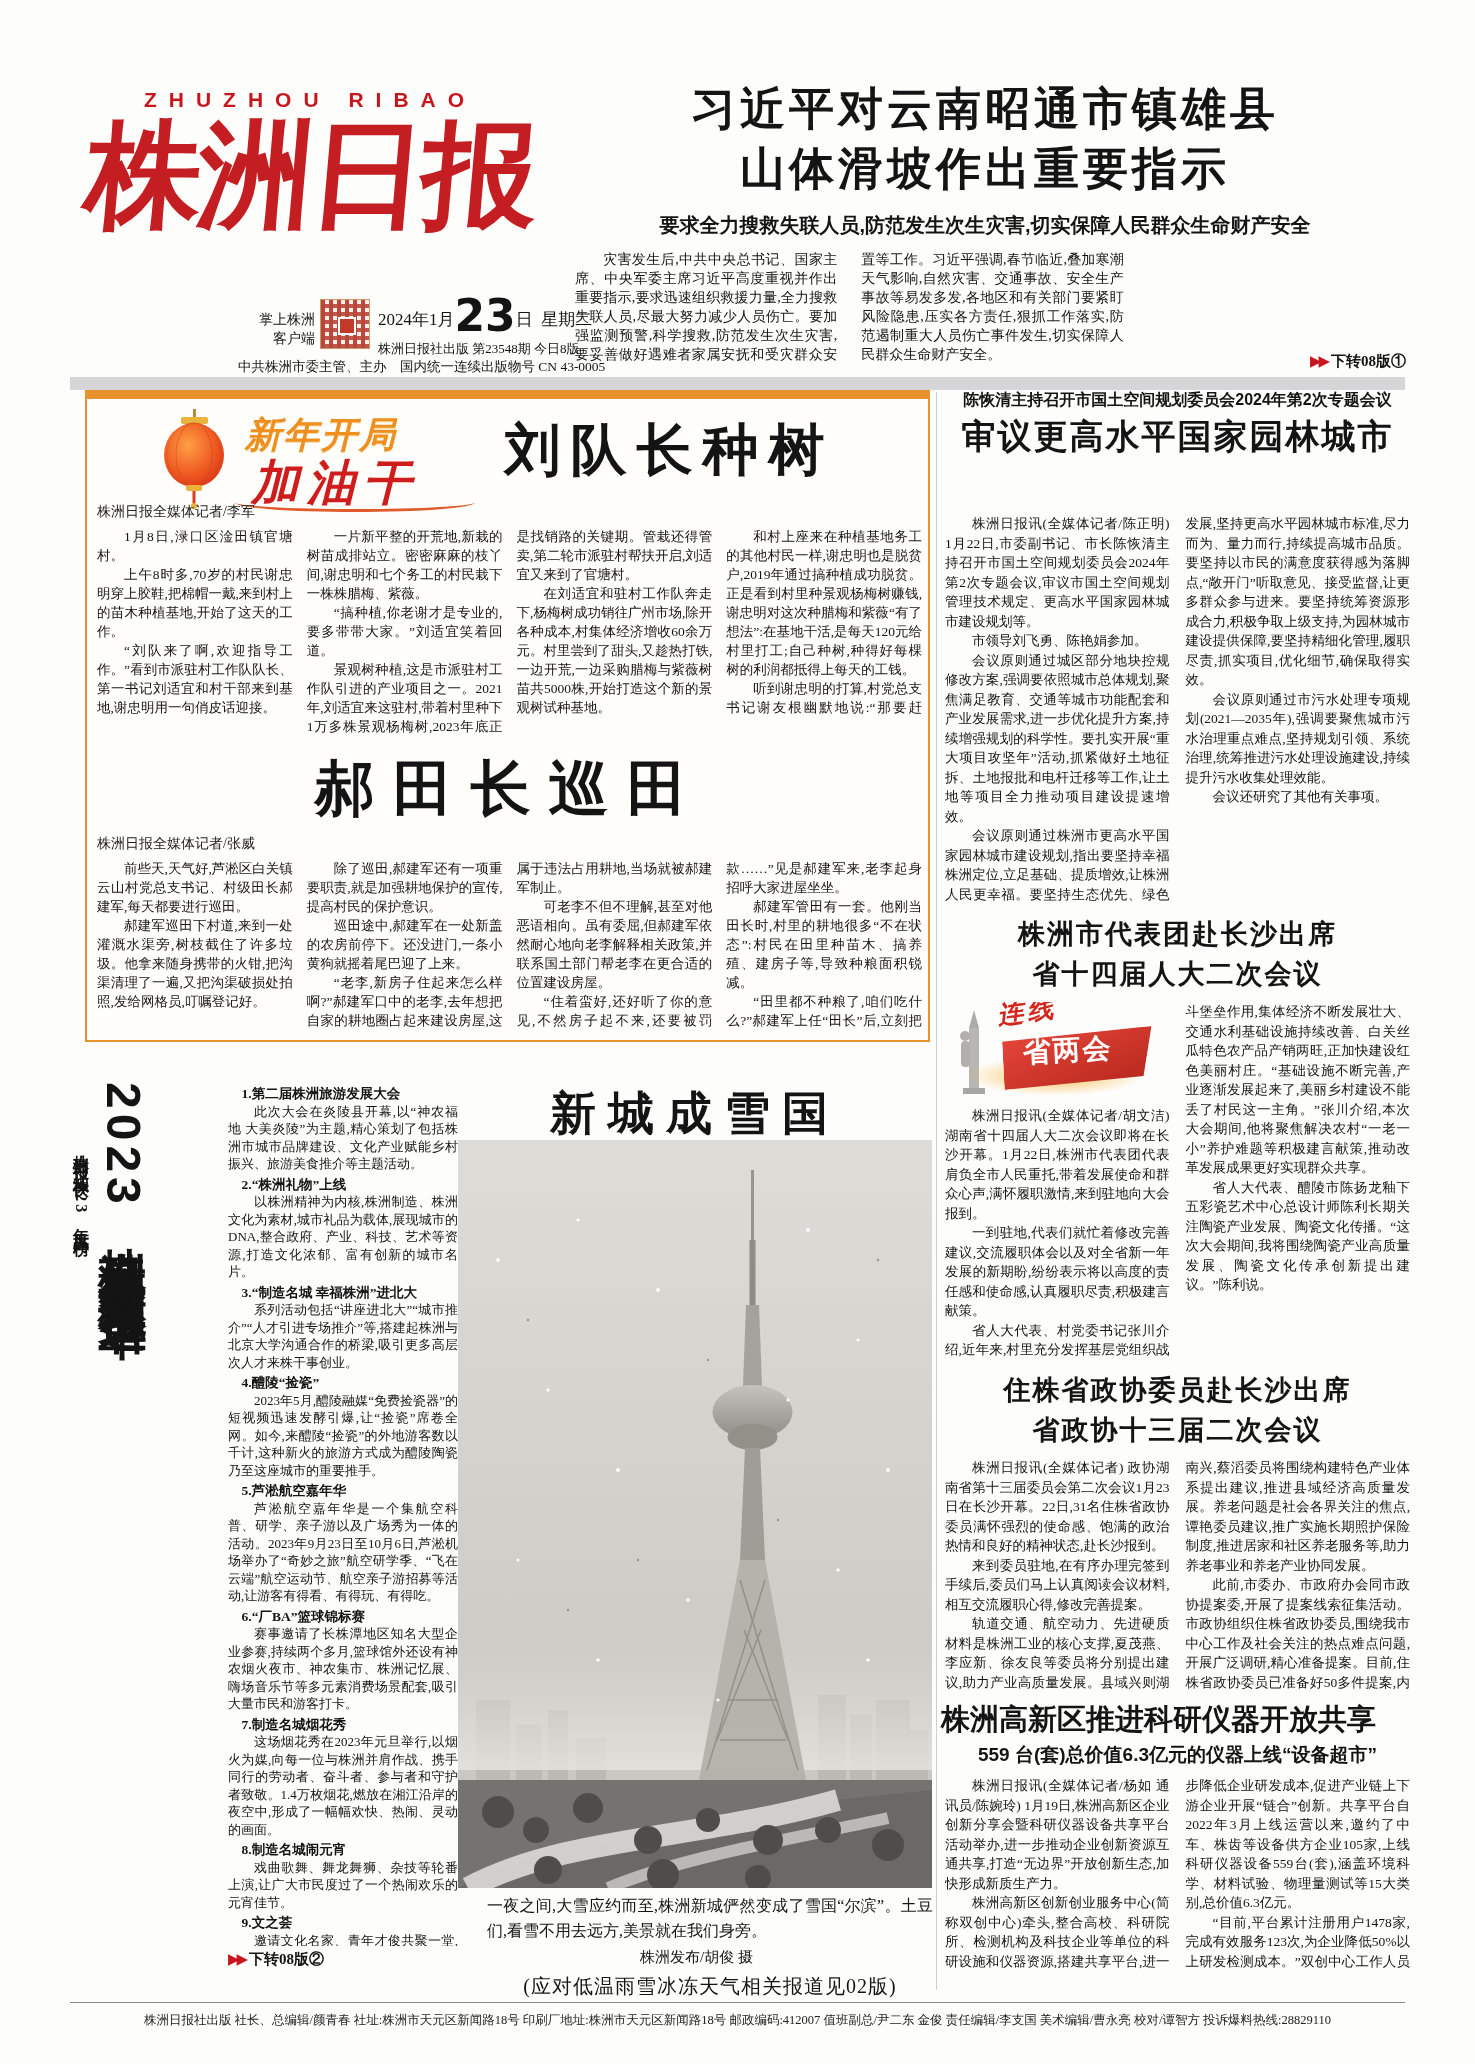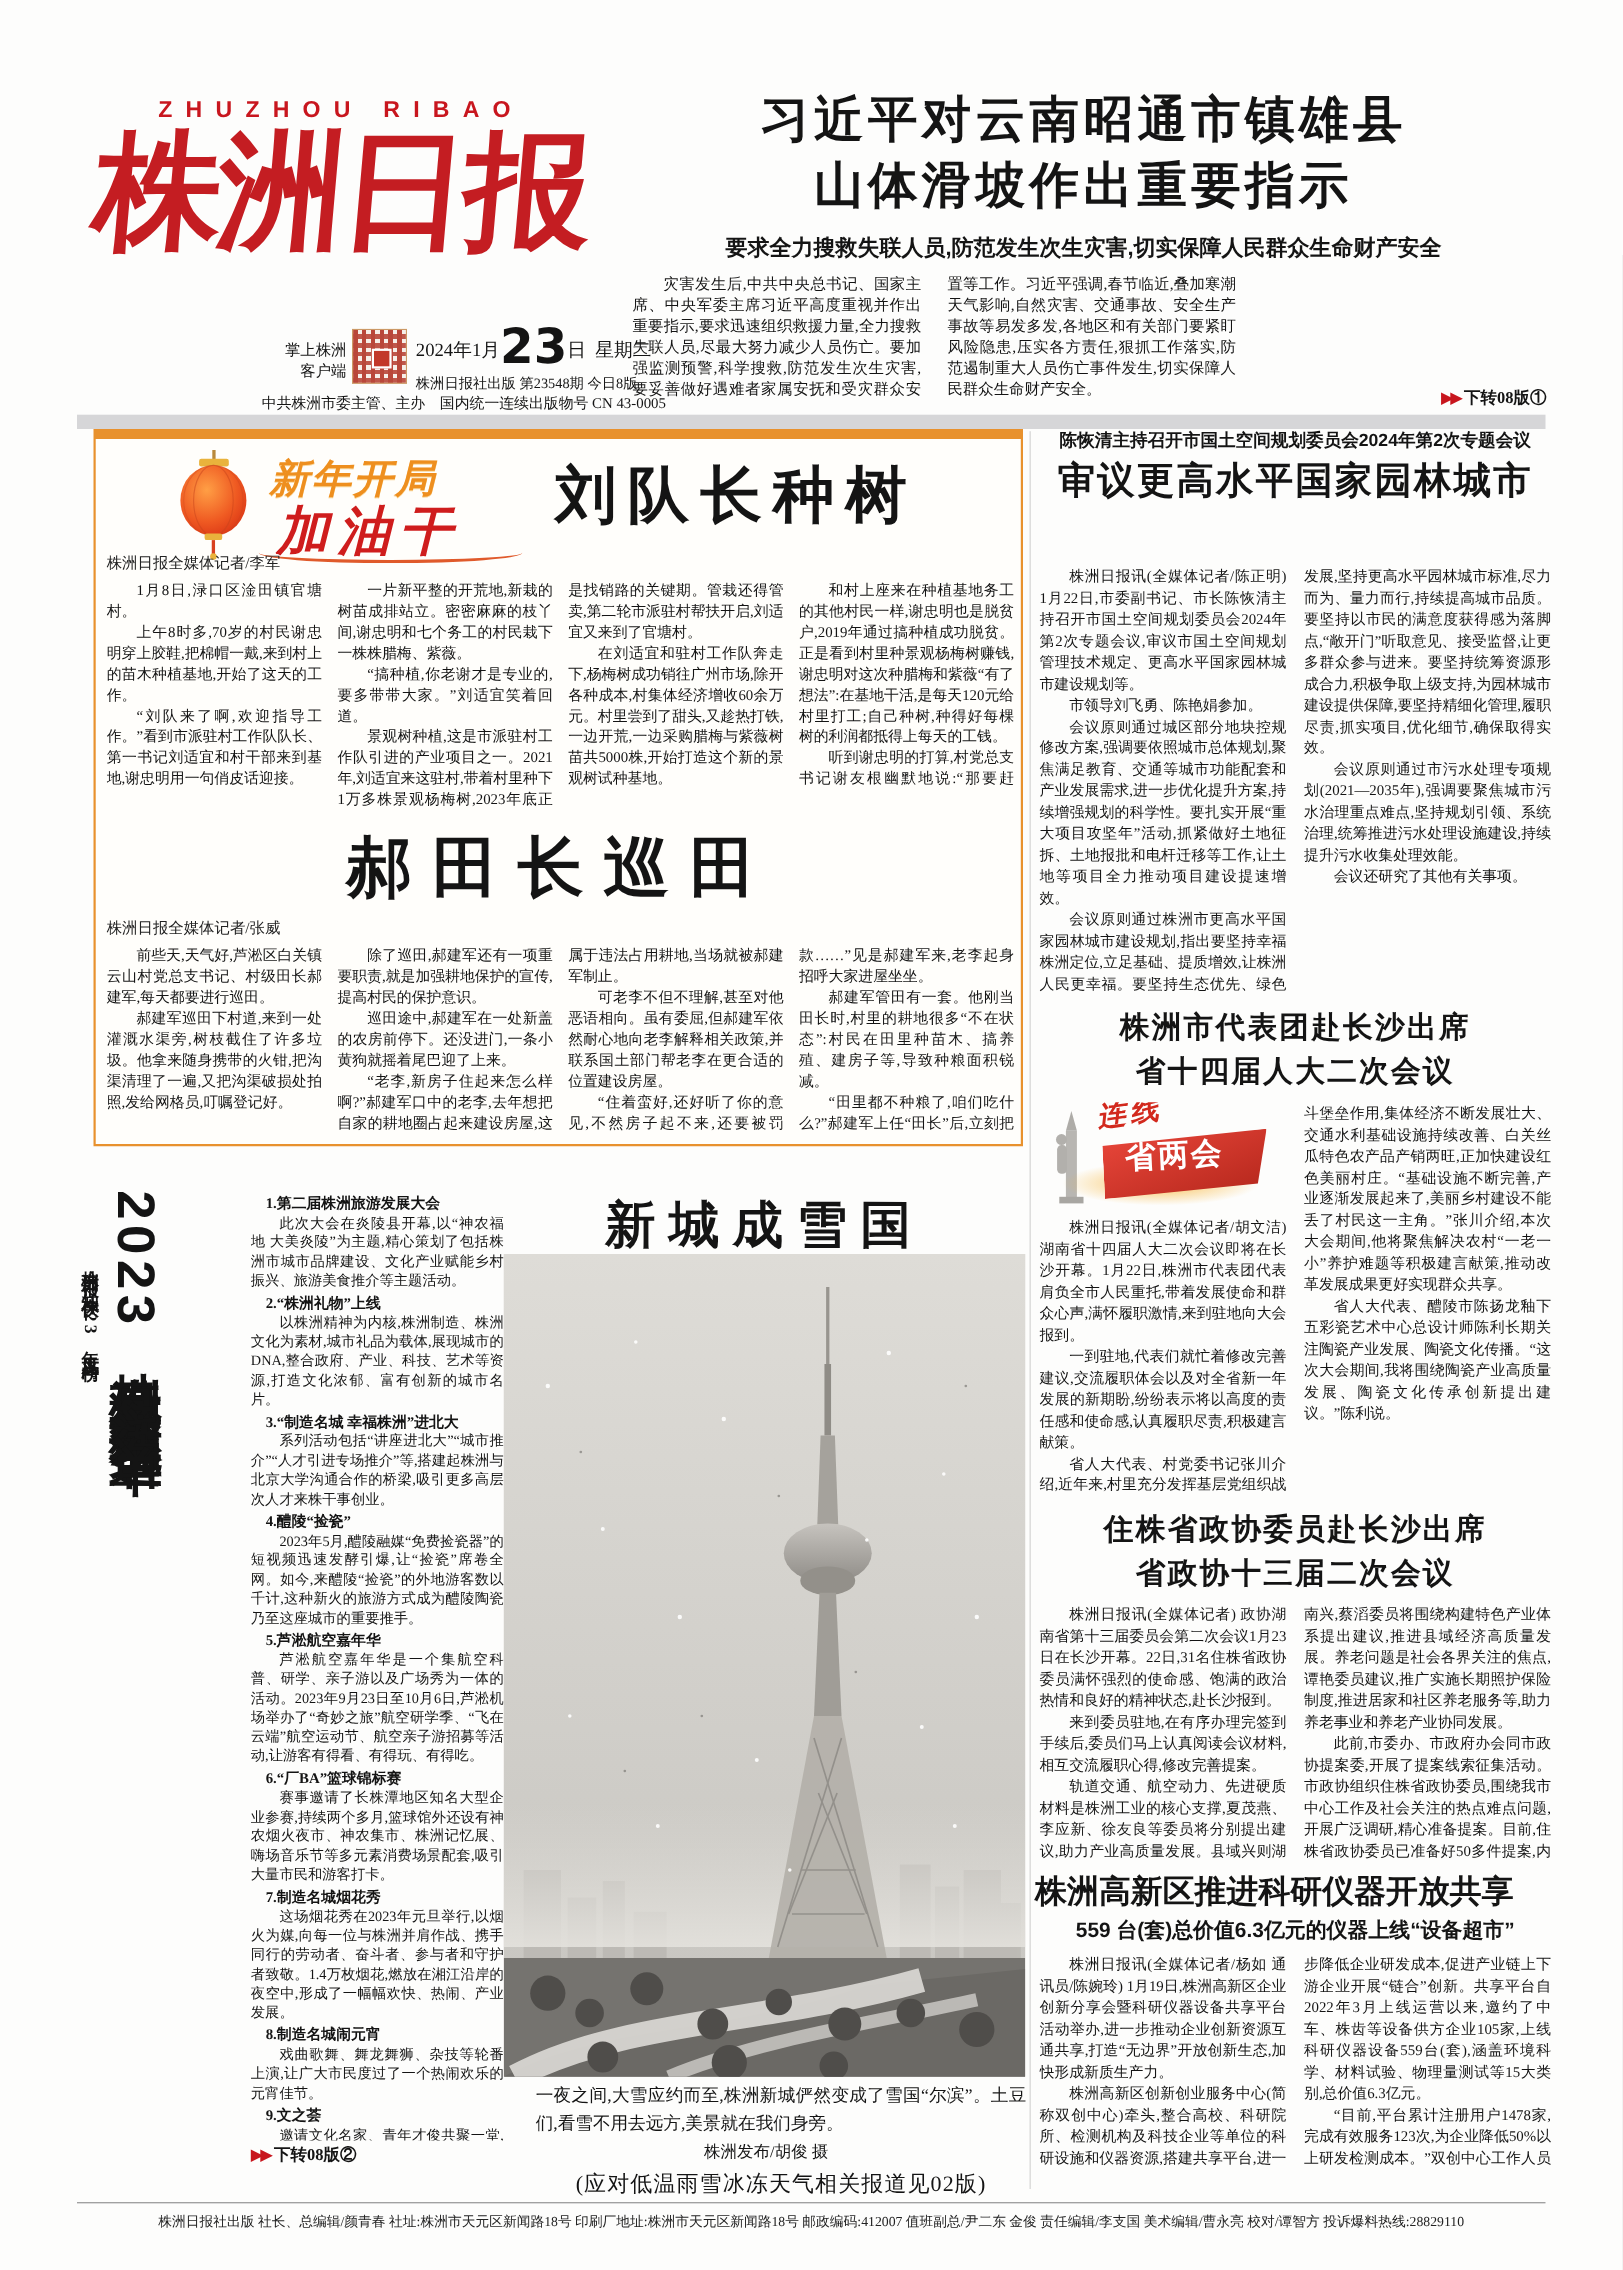--- a/index.html
+++ b/index.html
@@ -223,21 +223,21 @@
       <div>
         <h4>5.芦淞航空嘉年华</h4>
         <p>芦淞航空嘉年华是一个集航空科普、研学、亲子游以及广场秀为一体的活动。2023年9月23日至10月6日,芦淞机场举办了“奇妙之旅”航空研学季、“飞在云端”航空运动节、航空亲子游招募等活动,让游客有得看、有得玩、有得吃。</p>
       </div>
       <div>
         <h4>6.“厂BA”篮球锦标赛</h4>
         <p>赛事邀请了长株潭地区知名大型企业参赛,持续两个多月,篮球馆外还设有神农烟火夜市、神农集市、株洲记忆展、嗨场音乐节等多元素消费场景配套,吸引大量市民和游客打卡。</p>
       </div>
       <div>
         <h4>7.制造名城烟花秀</h4>
-        <p>这场烟花秀在2023年元旦举行,以烟火为媒,向每一位与株洲并肩作战、携手同行的劳动者、奋斗者、参与者和守护者致敬。1.4万枚烟花,燃放在湘江沿岸的夜空中,形成了一幅幅欢快、热闹、产业发展。</p>
+        <p>这场烟花秀在2023年元旦举行,以烟火为媒,向每一位与株洲并肩作战、携手同行的劳动者、奋斗者、参与者和守护者致敬。1.4万枚烟花,燃放在湘江沿岸的夜空中,形成了一幅幅欢快、热闹、灵动的画面。</p>
       </div>
       <div>
         <h4>8.制造名城闹元宵</h4>
         <p>戏曲歌舞、舞龙舞狮、杂技等轮番上演,让广大市民度过了一个热闹欢乐的元宵佳节。</p>
       </div>
       <div>
         <h4>9.文之荟</h4>
         <p>邀请文化名家、青年才俊共聚一堂,开展诗词朗诵、艺术分享等活动,搭建起文艺交流的平台。</p>
       </div>
     </div>

